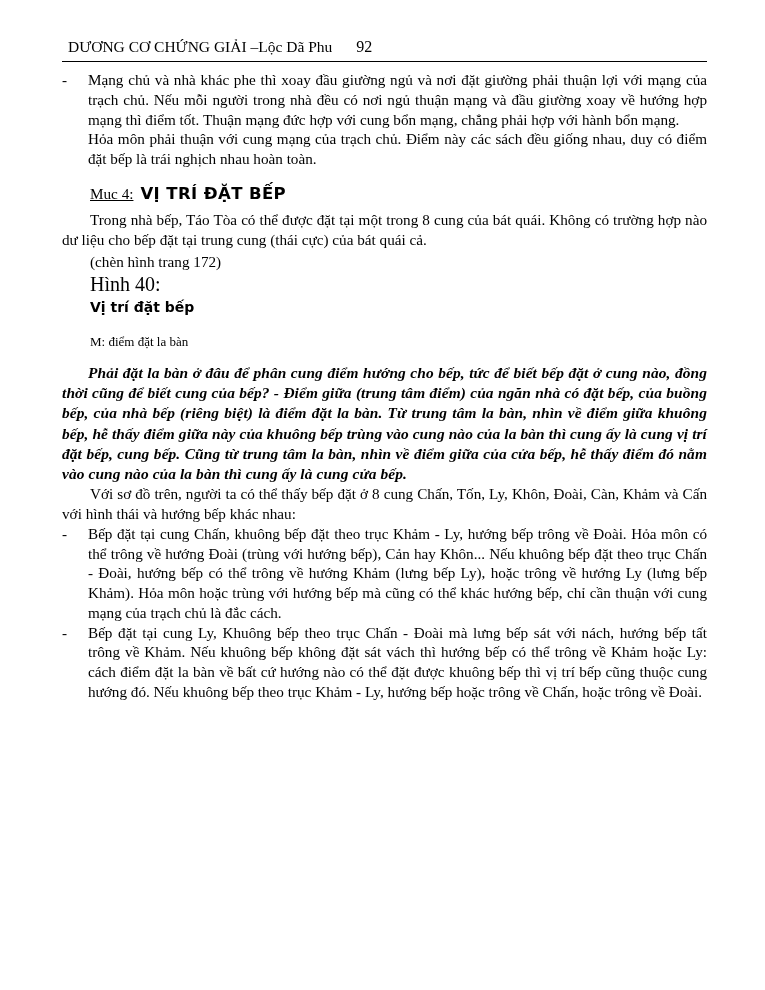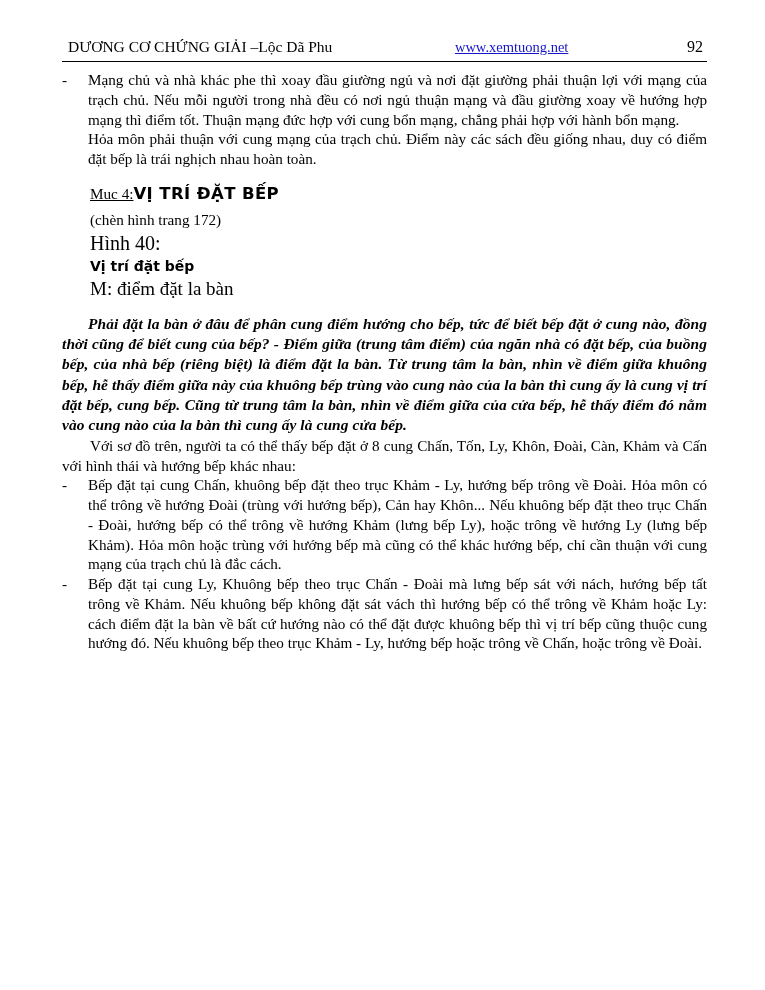--- a/index.html
+++ b/index.html
@@ -75,20 +75,21 @@
   .hang {
     padding-left: 26px;
     text-align: justify;
   }
   
   .section-head {
     margin: 14px 0 6px 0;
     padding-left: 28px;
     display: flex;
     align-items: baseline;
+    gap: 7px;
   }
   .section-num {
     font-size: 15.2px;
     text-decoration: underline;
   }
   .section-title {
     font-family: "DejaVu Sans", sans-serif;
     font-size: 16.5px;
     font-weight: bold;
     letter-spacing: 0.4px;
@@ -100,60 +101,60 @@
   .fig-label {
     font-size: 20px;
   }
   .fig-caption {
     font-family: "DejaVu Sans", sans-serif;
     font-size: 14px;
     font-weight: bold;
     margin-top: 1px;
   }
   .fig-m {
-    font-size: 19px;
-    margin-top: 2px;
+    font-size: 13px;
+    margin-top: 17px;
   }
   .italic-block {
     font-style: italic;
     font-weight: bold;
     font-size: 15.4px;
     line-height: 1.32;
     text-align: justify;
     text-indent: 26px;
     margin-top: 12px;
     letter-spacing: 0.1px;
   }
 </style>
 </head>
 <body>
 
 <div class="page">
 
   <div class="header">
     <span class="header-title">DƯƠNG CƠ CHỨNG GIẢI –Lộc Dã Phu</span>
-    <span class="header-url">www.xemtuong.net</span>
     <span class="header-page">92</span>
   </div>
   <div class="rule"></div>
 
   <div class="body">
 
     <div class="bullet">
       <span class="dash">-</span>
       <span class="btext">Mạng chủ và nhà khác phe thì xoay đầu giường ngủ và nơi đặt giường phải thuận lợi với mạng của trạch chủ. Nếu mỗi người trong nhà đều có nơi ngủ thuận mạng và đầu giường xoay về hướng hợp mạng thì điểm tốt. Thuận mạng đức hợp với cung bổn mạng, chẳng phải hợp với hành bổn mạng.</span>
     </div>
 
     <p class="hang">Hỏa môn phải thuận với cung mạng của trạch chủ. Điểm này các sách đều giống nhau, duy có điểm đặt bếp là trái nghịch nhau hoàn toàn.</p>
 
     <div class="section-head">
       <span class="section-num">Muc 4:</span>
       <span class="section-title">VỊ TRÍ ĐẶT BẾP</span>
     </div>
 
+    <p class="indent">Trong nhà bếp, Táo Tòa có thể được đặt tại một trong 8 cung của bát quái. Không có trường hợp nào dư liệu cho bếp đặt tại trung cung (thái cực) của bát quái cả.</p>
 
     <div class="fig-block">
       <p class="indent">(chèn hình trang 172)</p>
       <p class="fig-label indent">Hình 40:</p>
       <p class="fig-caption indent">Vị trí đặt bếp</p>
       <p class="fig-m indent">M: điểm đặt la bàn</p>
     </div>
 
     <p class="italic-block">Phải đặt la bàn ở đâu để phân cung điểm hướng cho bếp, tức để biết bếp đặt ở cung nào, đồng thời cũng để biết cung của bếp? - Điểm giữa (trung tâm điểm) của ngăn nhà có đặt bếp, của buồng bếp, của nhà bếp (riêng biệt) là điểm đặt la bàn. Từ trung tâm la bàn, nhìn về điểm giữa khuông bếp, hễ thấy điểm giữa này của khuông bếp trùng vào cung nào của la bàn thì cung ấy là cung vị trí đặt bếp, cung bếp. Cũng từ trung tâm la bàn, nhìn về điểm giữa của cửa bếp, hễ thấy điểm đó nằm vào cung nào của la bàn thì cung ấy là cung cửa bếp.</p>
 

